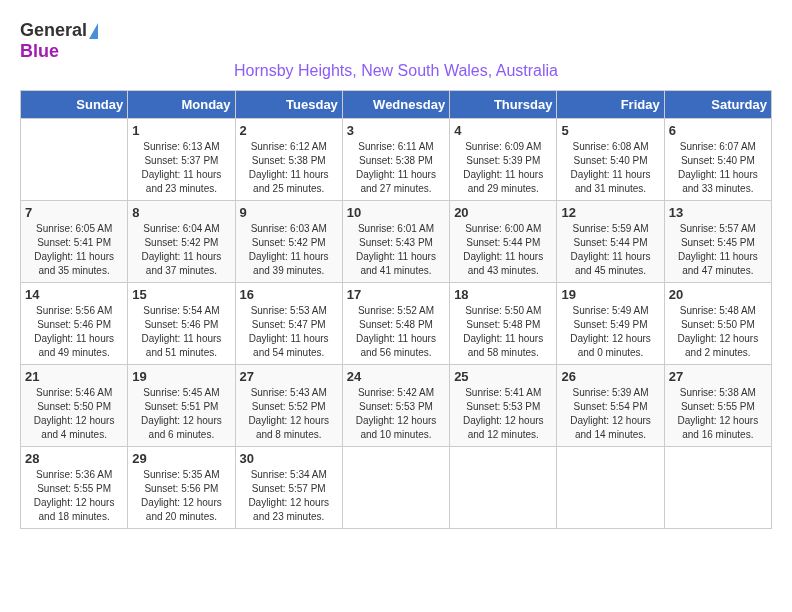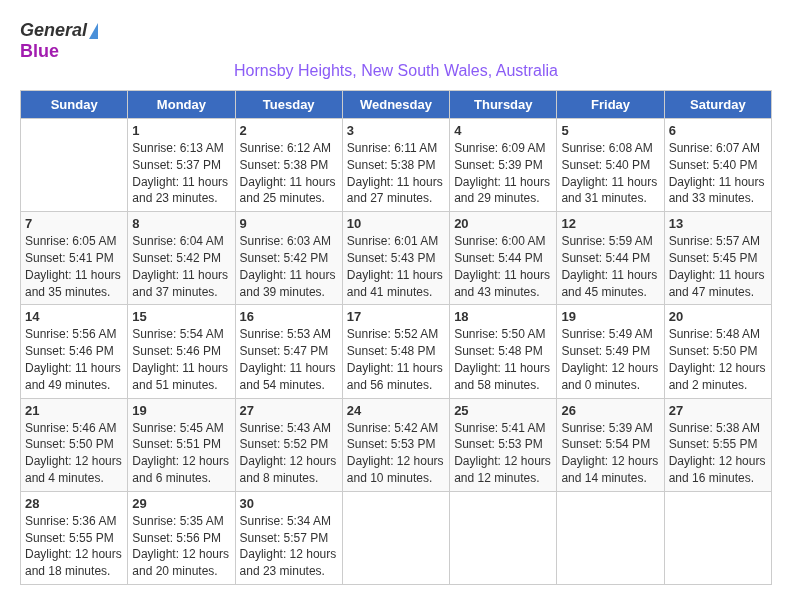--- a/index.html
+++ b/index.html
@@ -31,58 +31,59 @@
     }
     .calendar-table {
       width: 100%;
       border-collapse: collapse;
       font-size: 11px;
     }
     .calendar-table th {
       background-color: #3a6bbf;
       color: white;
       padding: 6px 4px;
-      text-align: center;
+      text-align: right;
       font-size: 13px;
       font-weight: bold;
       border: 1px solid #ccc;
     }
     .calendar-table td {
       border: 1px solid #ccc;
       vertical-align: top;
       padding: 4px;
       width: calc(100% / 7);
       height: 80px;
     }
     .day-number {
       font-size: 13px;
       font-weight: bold;
       color: #333;
       margin-bottom: 2px;
     }
     .day-info {
-      font-size: 12px;
+      font-size: 10px;
       color: #333;
       line-height: 1.4;
+      text-align: center;
     }
     .week-row:nth-child(even) td {
       background: #f9f9f9;
     }
     .title-row {
       display: flex;
       justify-content: space-between;
       align-items: flex-start;
     }
   </style>
 </head>
 <body>
 
 <div class="title-row">
   <div class="logo">
-    <div style="display:flex; align-items:flex-end;font-style:italic;">
+    <div style="display:flex; align-items:flex-end;">
       <span style="font-size:18px; font-weight:bold; color:#333;">General</span>
       <span style="width:0; height:0; border-left:9px solid transparent; border-bottom:16px solid #4a90d9; display:inline-block; margin-left:2px; margin-bottom:2px;"></span>
     </div>
     <span style="font-size:18px; font-weight:bold; color:#a21caf;">Blue</span>
   </div>
 </div>
 
 <div class="location-title">Hornsby Heights, New South Wales, Australia</div>
 
 <table class="calendar-table">

